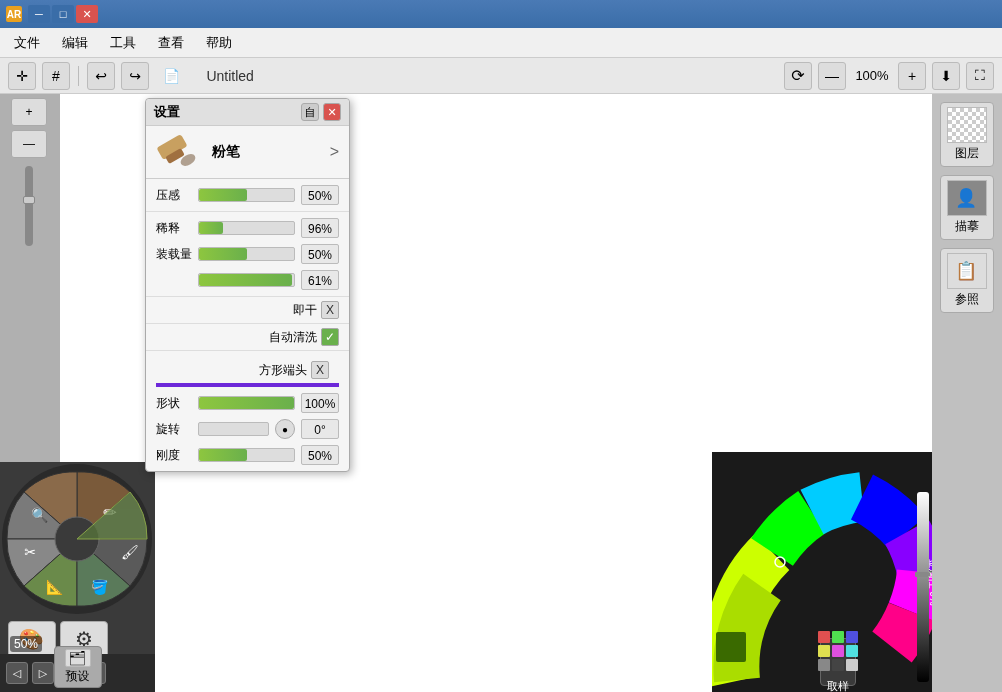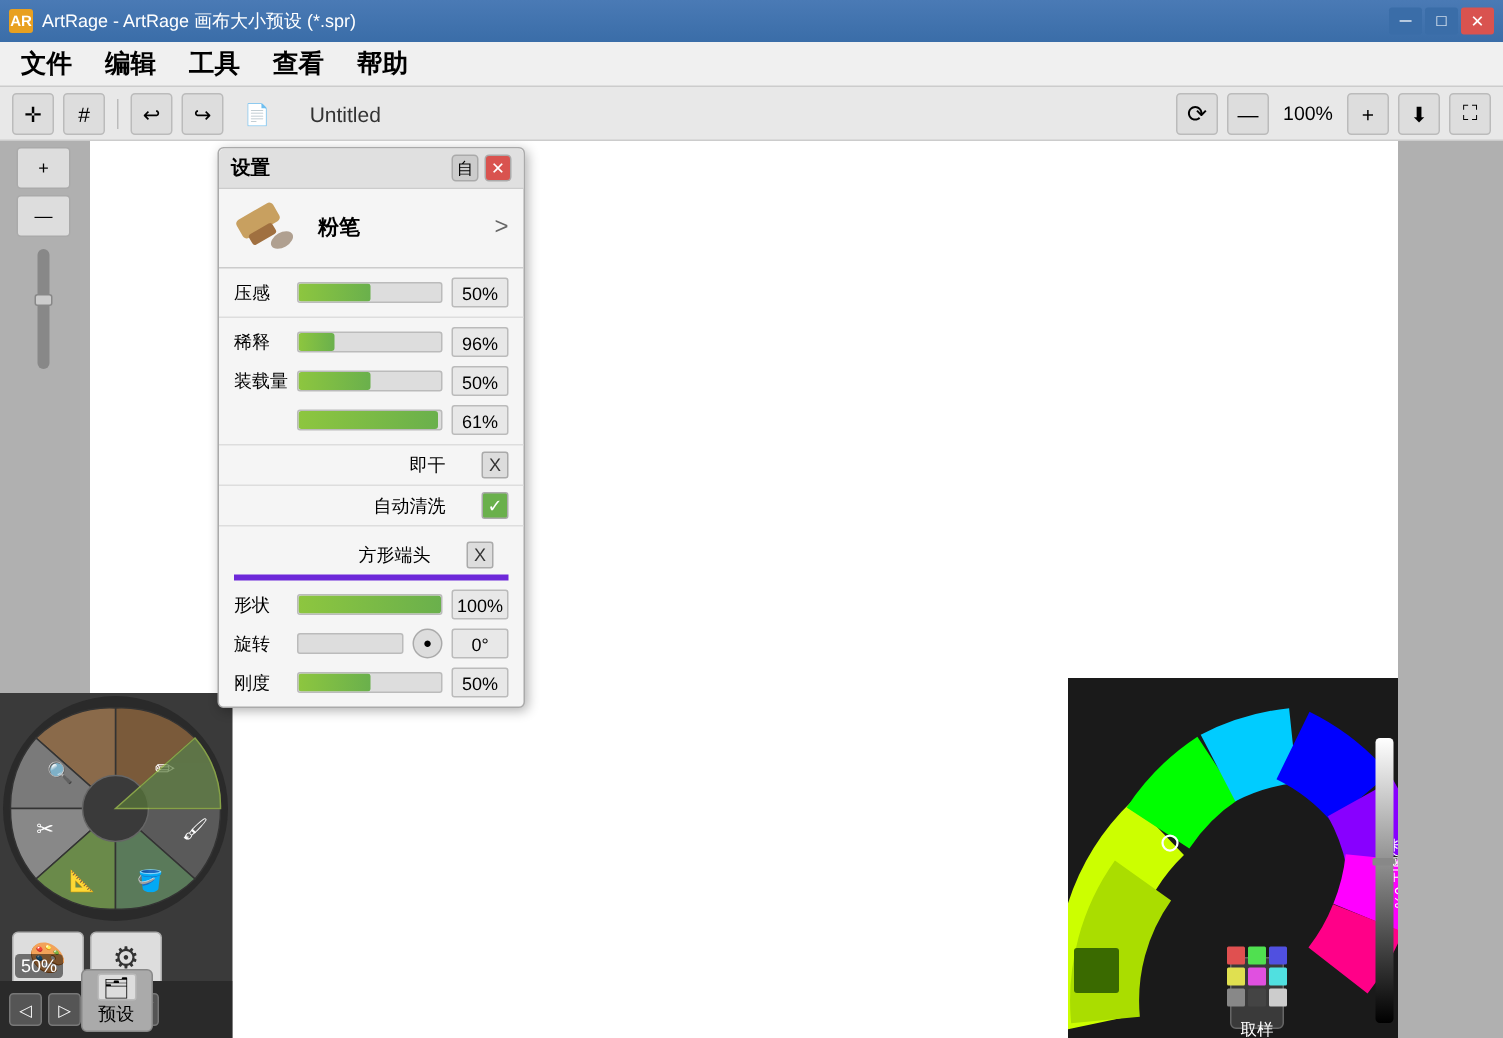--- a/index.html
+++ b/index.html
@@ -52,22 +52,21 @@
       border-bottom: 1px solid #ccc;
       display: flex;
       align-items: center;
       padding: 0 4px;
       gap: 2px;
     }
     .menu-item {
       padding: 4px 10px;
       cursor: pointer;
       border-radius: 3px;
-      font-size: 17px;
-      font-weight: bold;
+      font-size: 13px;
     }
 
     
     #toolbar {
       height: 36px;
       background: #e8e8e8;
       border-bottom: 1px solid #ccc;
       display: flex;
       align-items: center;
       padding: 0 8px;
@@ -315,21 +314,21 @@
       text-align:center;
       font-size:12px;
       line-height:20px;
       flex-shrink:0;
     }
 
     
     .sp-check-row {
       display:flex;align-items:center;justify-content:flex-end;
       padding:4px 10px;
-      gap:24px;
+      gap:4px;
       border-bottom:1px solid #ddd;
     }
     .sp-check-label { font-size:12px; }
     .sp-check-box {
       width:18px;height:18px;
       background:#ddd;
       border:1px solid #aaa;
       border-radius:2px;
       display:flex;align-items:center;justify-content:center;
       font-size:12px;cursor:pointer;
@@ -393,21 +392,20 @@
       background-color:#fff;
     }
   </style>
 </head>
 <body>
 
 <div id="titlebar">
   <div class="title-icon">
     <span>AR</span>
   </div>
-  <span class="title-text">ArtRage - ArtRage 画布大小预设 (*.spr)</span>
   <div class="win-btns">
     <button class="win-btn min">─</button>
     <button class="win-btn max">□</button>
     <button class="win-btn close">✕</button>
   </div>
 </div>
 
 <div id="menubar">
   <span class="menu-item">文件</span>
   <span class="menu-item">编辑</span>
@@ -598,20 +596,34 @@
       <div class="sp-row">
         <span class="sp-label">刚度</span>
         <div class="sp-slider-wrap">
           <div class="sp-slider-fill" style="width:50%;"></div>
         </div>
         <div class="sp-value">50%</div>
       </div>
     </div>
   </div>
 
+  <div id="right-panel">
+    <div class="rp-btn">
+      <div class="rp-icon checker-bg" style="font-size:20px;"></div>
+      <span>图层</span>
+    </div>
+    <div class="rp-btn">
+      <div class="rp-icon" style="background:#888;">👤</div>
+      <span>描摹</span>
+    </div>
+    <div class="rp-btn">
+      <div class="rp-icon" style="background:#ddd;">📋</div>
+      <span>参照</span>
+    </div>
+  </div>
 
   <div id="color-panel">
 
     <svg width="220" height="240" style="position:absolute;right:0;bottom:0;">
       <defs>
         <radialGradient id="bw" cx="70%" cy="30%">
           <stop offset="0%" stop-color="white"></stop>
           <stop offset="100%" stop-color="black"></stop>
         </radialGradient>
       </defs>

